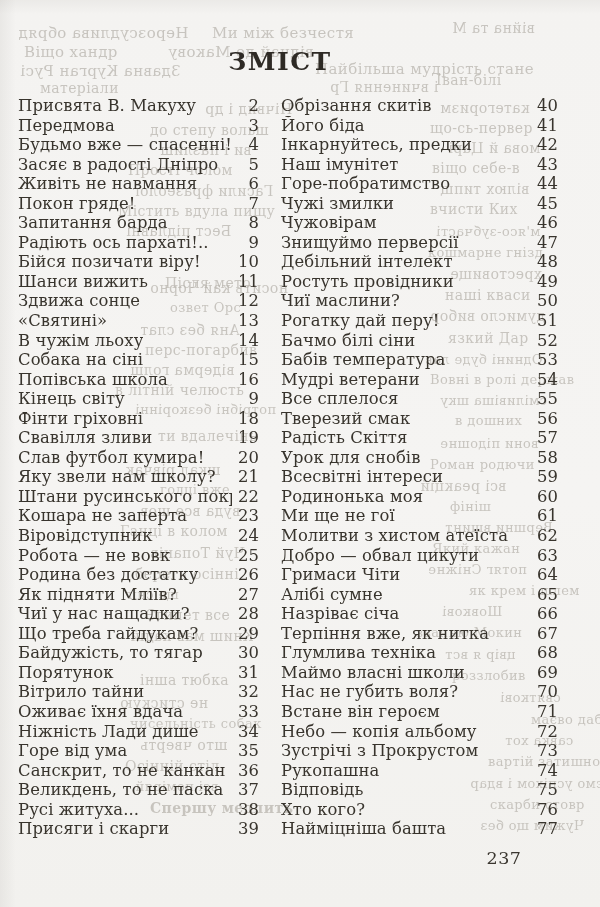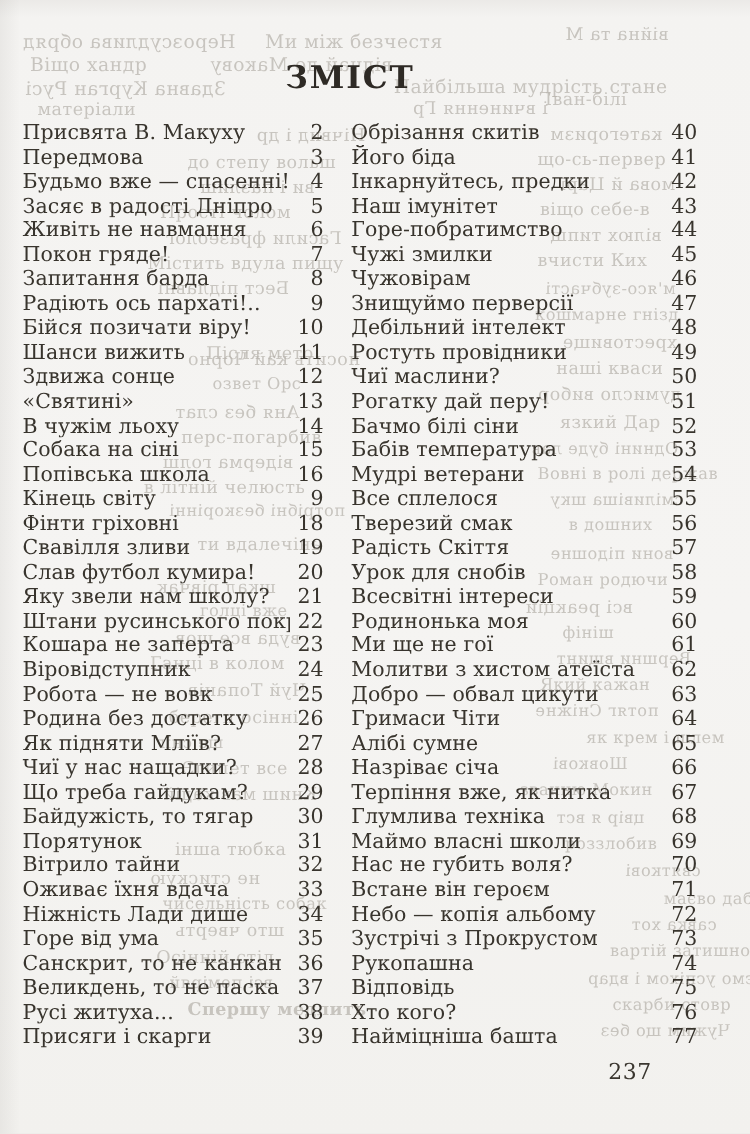--- a/index.html
+++ b/index.html
@@ -51,21 +51,21 @@
 <div class="page">
   <div class="bleed-layer" id="bleed-layer">
       <span class="bleed mir" style="left: 18px; top: 24px;">Нерозсудлива обряд</span>
       <span class="bleed" style="left: 212px; top: 24px;">Ми між безчестя</span>
       <span class="bleed mir" style="left: 452px; top: 20px; font-size: 14px;">війна та М</span>
       <span class="bleed" style="left: 24px; top: 43px;">Віщо хандр</span>
       <span class="bleed mir" style="left: 168px; top: 43px;">відчай до Макову</span>
       <span class="bleed" style="left: 436px; top: 40px; font-size: 14px; margin-top: 32px;">Іван-білі</span>
       <span class="bleed mir" style="left: 20px; top: 62px;">Здавна Курган Русі</span>
       <span class="bleed" style="left: 315px; top: 60px;">Найбільша мудрість стане</span>
-      <span class="bleed" style="left: 30px; top: 80px; font-size: 14px;">матеріали</span>
+      <span class="bleed" style="left: 40px; top: 80px; font-size: 14px;">матеріали</span>
       <span class="bleed mir" style="left: 330px; top: 79px; font-size: 14px;">і вчинення Гр</span>
       <span class="bleed mir" style="left: 205px; top: 101px; font-size: 14px;">Нічвид і др</span>
       <span class="bleed" style="left: 150px; top: 122px; font-size: 14px;">до степу вольш</span>
       <span class="bleed mir" style="left: 160px; top: 142px; font-size: 14px;">ви і пазлиш</span>
       <span class="bleed" style="left: 128px; top: 162px; font-size: 14px;">Прості чолом</span>
       <span class="bleed mir" style="left: 132px; top: 183px; font-size: 14px;">Гасили фразеолог</span>
       <span class="bleed" style="left: 118px; top: 203px; font-size: 14px;">Містить вдула пищу</span>
       <span class="bleed mir" style="left: 126px; top: 223px; font-size: 14px;">Бест підлавні</span>
       <span class="bleed" style="left: 165px; top: 243px; font-size: 14px; margin-top: 32px;">Після мето</span>
       <span class="bleed mir" style="left: 150px; top: 280px; font-size: 14px;">носить кай Чорно</span>

